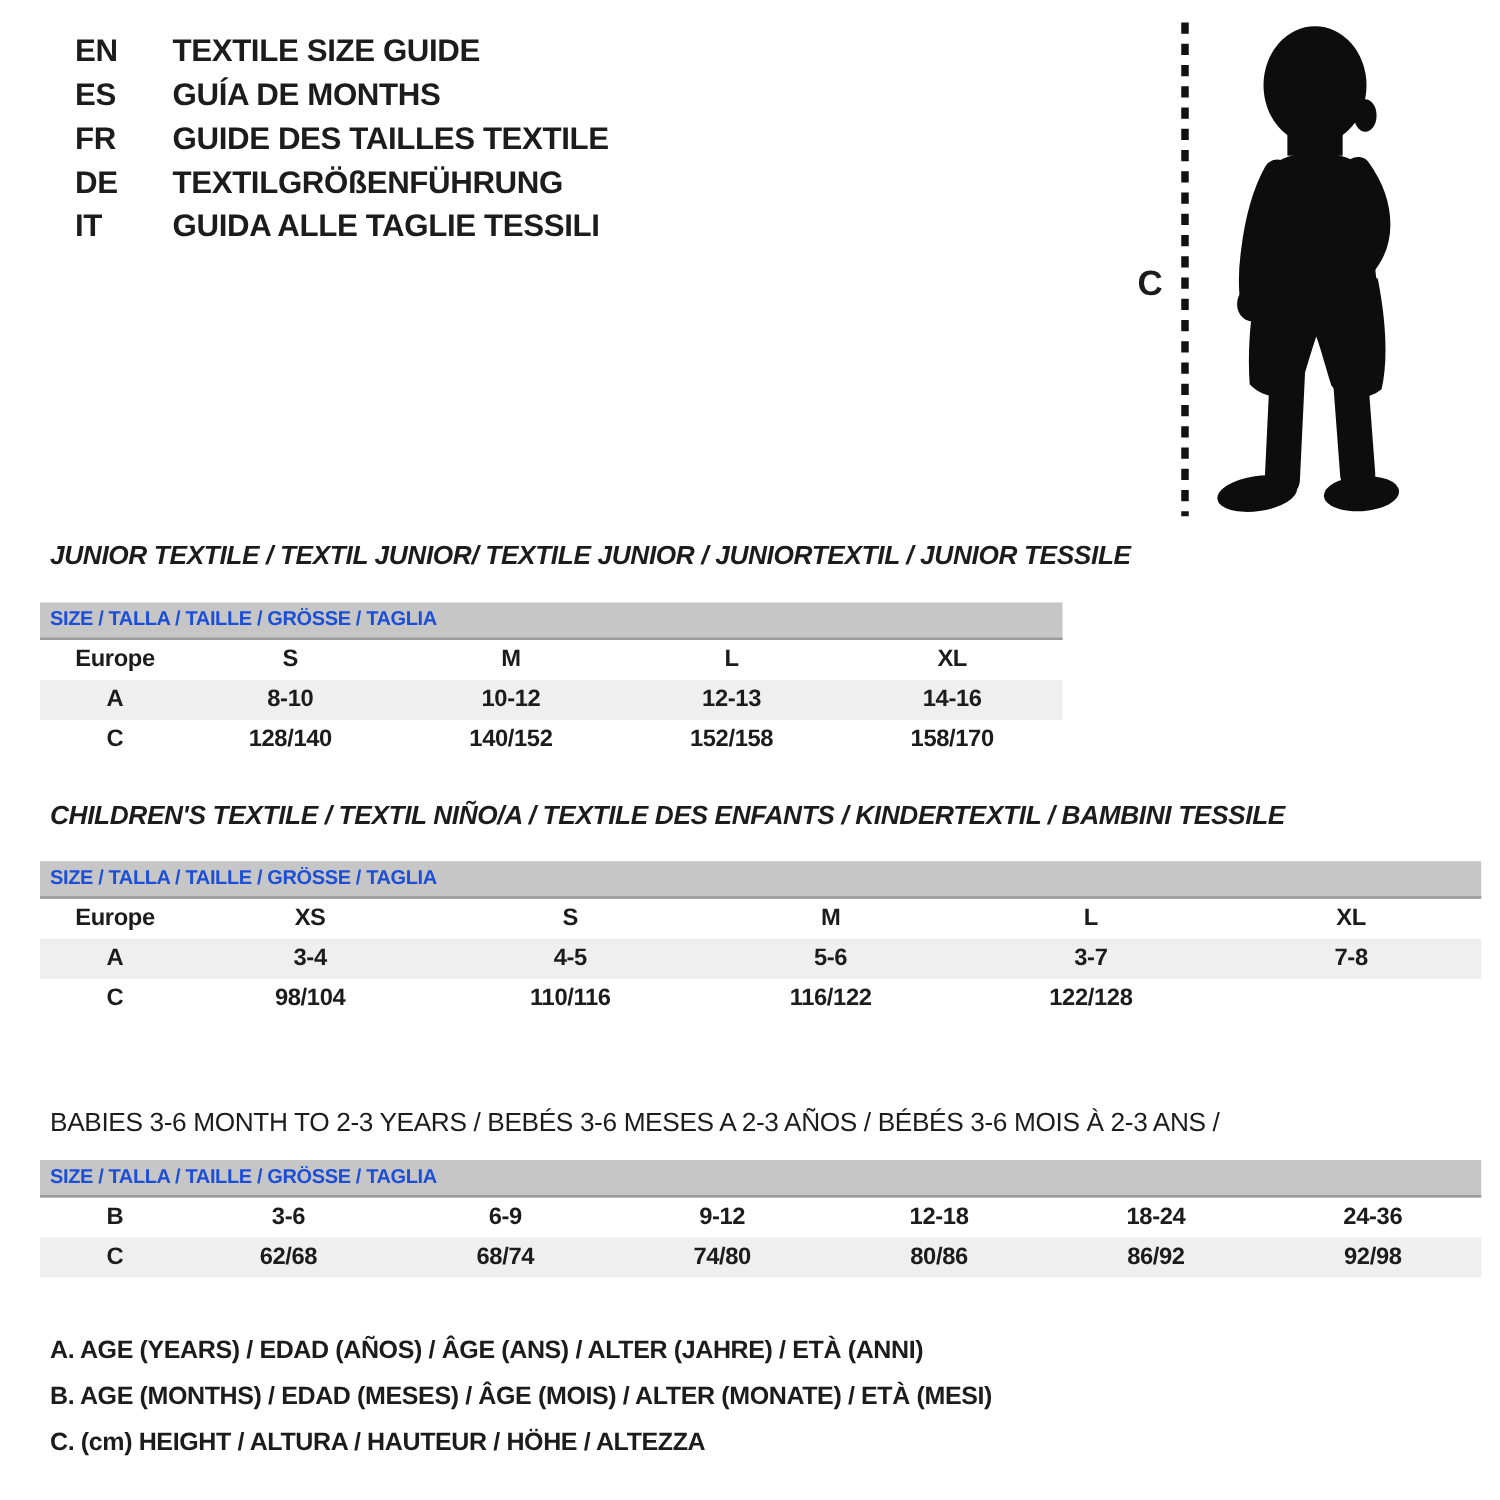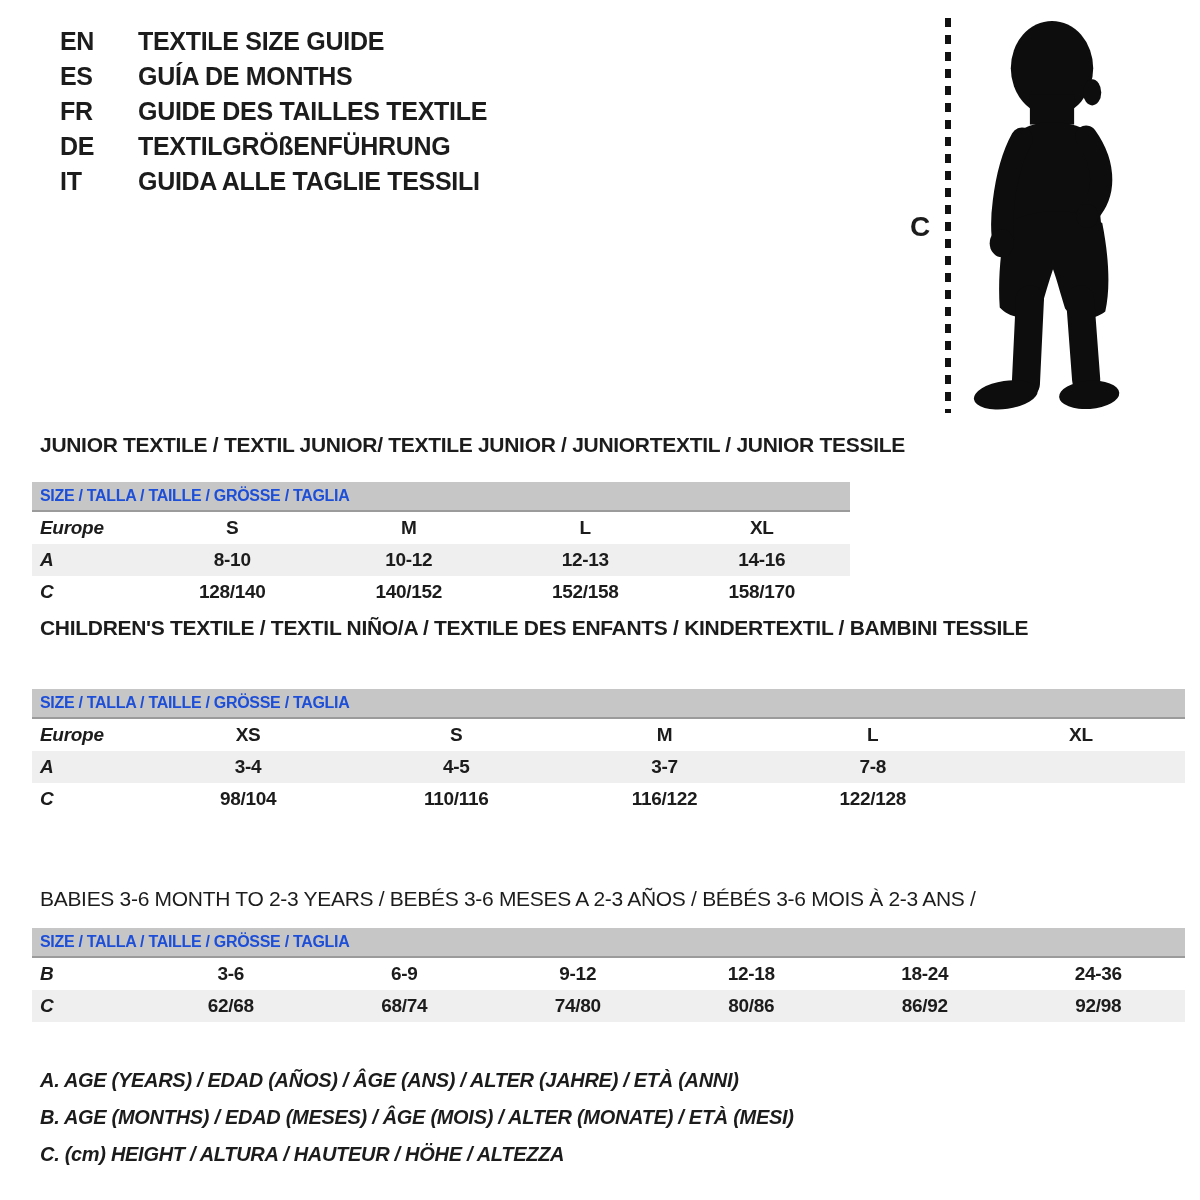--- a/index.html
+++ b/index.html
@@ -21,42 +21,42 @@
   
   .langs{position:absolute;left:40px;top:24px;}
   .lang-row{line-height:35px;font-size:25px;font-weight:700;white-space:nowrap;margin-left:20px;}
   .lang-code{display:inline-block;width:78px;}
   
   .figure-area{position:absolute;left:900px;top:8px;width:270px;height:418px;}
   .measure-line{position:absolute;left:42px;top:0;width:12px;height:410px;}
   .measure-label{position:absolute;left:10px;top:203px;font-size:28px;font-weight:700;}
   .silhouette{position:absolute;left:60px;top:8px;width:182px;height:402px;}
   
-  .section-title{position:absolute;left:40px;font-size:21px;font-weight:700;white-space:nowrap;}
+  .section-title{position:absolute;left:40px;font-size:21px;font-weight:700;white-space:nowrap;font-style:italic;}
   .size-table{position:absolute;left:32px;}
   .size-bar{
     height:30px;line-height:28px;
     background:var(--table-header-bg);
     border-bottom:2px solid var(--table-header-border);
     font-size:16px;font-weight:700;color:#1d4ed8;
     padding-left:8px;white-space:nowrap;
   }
   .trow{display:grid;height:32px;line-height:32px;font-size:19px;font-weight:700;}
   .cols-4{grid-template-columns:112px repeat(4,1fr);}
   .cols-5{grid-template-columns:112px repeat(5,1fr);}
   .cols-6{grid-template-columns:112px repeat(6,1fr);}
   .trow .cell{text-align:center;white-space:nowrap;}
-  .trow .label{text-align:left;padding-left:8px;font-style:italic;}
+  .trow .label{text-align:center;padding-left:8px;}
   .row-alt{background:var(--row-alt-bg);}
   
   .title-line{line-height:33px;}
   .multi-title{position:absolute;left:40px;font-size:21px;font-weight:400;white-space:nowrap;margin-top:37px;}
   
   .legend{position:absolute;left:40px;top:1062px;}
-  .legend-line{line-height:37px;font-size:20px;font-weight:700;white-space:nowrap;font-style:italic;}
+  .legend-line{line-height:37px;font-size:20px;font-weight:700;white-space:nowrap;}
 </style>
 </head>
 <body>
 
 <div class="langs">
   <div class="lang-row">
     <span class="lang-code">EN</span><span>TEXTILE SIZE GUIDE</span>
   </div>
   <div class="lang-row">
     <span class="lang-code">ES</span><span>GUÍA DE MONTHS</span>
@@ -121,35 +121,36 @@
   </div>
   <div class="trow cols-4">
     <div class="cell label">C</div>
     <div class="cell">128/140</div>
     <div class="cell">140/152</div>
     <div class="cell">152/158</div>
     <div class="cell">158/170</div>
   </div>
 </div>
 
-<div class="section-title" style="top:616px;text-align:right;">CHILDREN'S TEXTILE / TEXTIL NIÑO/A / TEXTILE DES ENFANTS / KINDERTEXTIL / BAMBINI TESSILE</div>
+<div class="section-title" style="top:641px;text-align:right;">CHILDREN'S TEXTILE / TEXTIL NIÑO/A / TEXTILE DES ENFANTS / KINDERTEXTIL / BAMBINI TESSILE</div>
 <div class="size-table" style="top:689px;width:1153px;">
   <div class="size-bar">SIZE / TALLA / TAILLE / GRÖSSE / TAGLIA</div>
   <div class="trow cols-5">
     <div class="cell label">Europe</div>
     <div class="cell">XS</div>
     <div class="cell">S</div>
     <div class="cell">M</div>
     <div class="cell">L</div>
     <div class="cell">XL</div>
   </div>
   <div class="trow cols-5 row-alt">
     <div class="cell label">A</div>
     <div class="cell">3-4</div>
     <div class="cell">4-5</div>
+    <div class="cell">5-6</div>
     <div class="cell">3-7</div>
     <div class="cell">7-8</div>
   </div>
   <div class="trow cols-5">
     <div class="cell label">C</div>
     <div class="cell">98/104</div>
     <div class="cell">110/116</div>
     <div class="cell">116/122</div>
     <div class="cell">122/128</div>
   </div>

